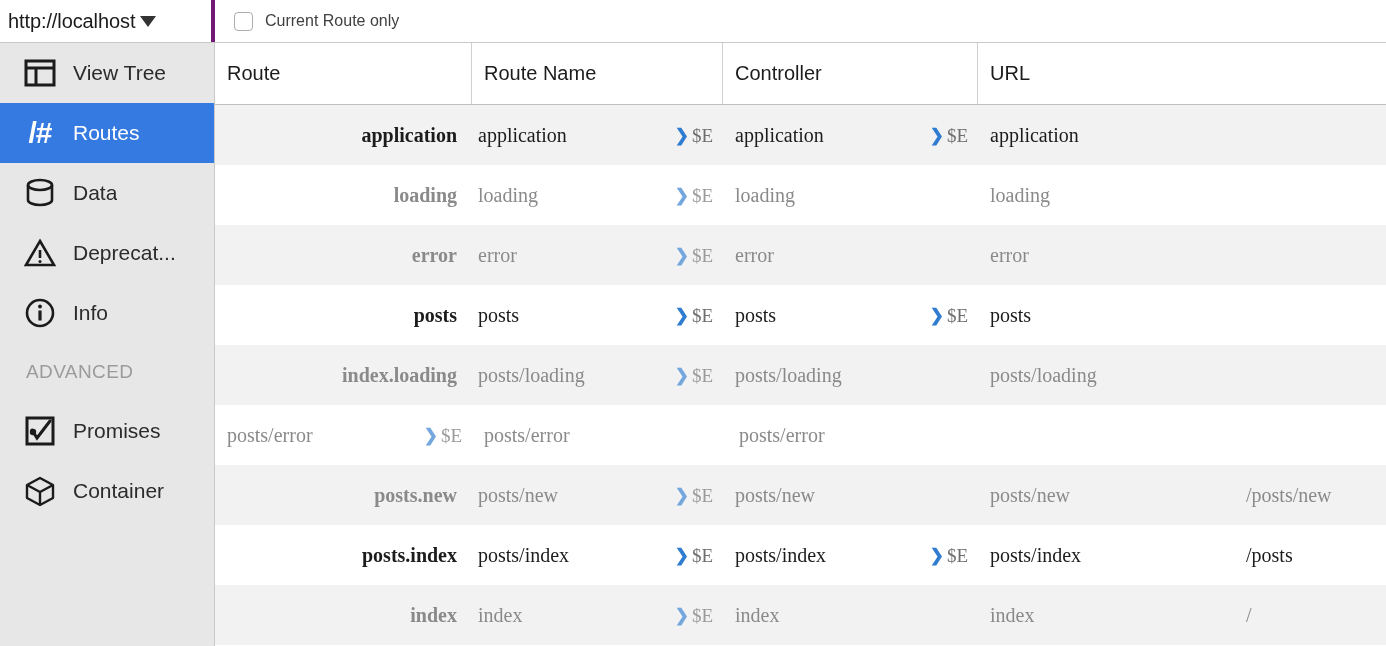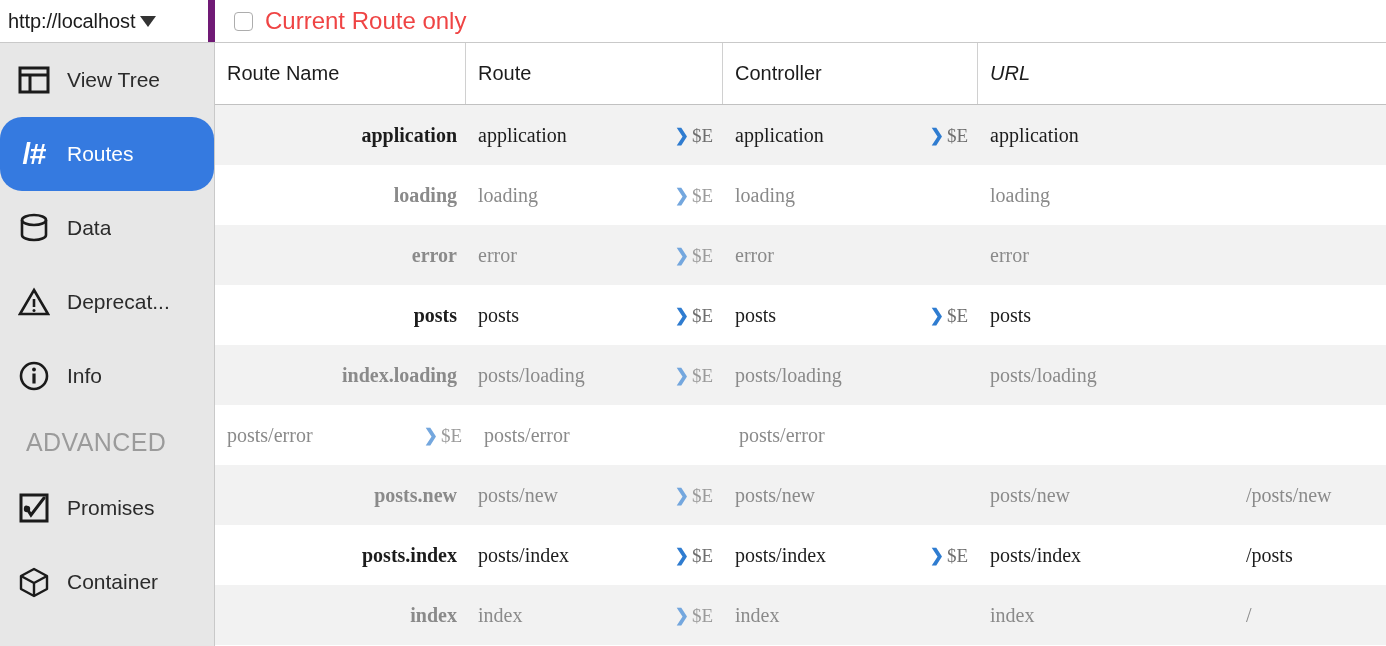--- a/index.html
+++ b/index.html
@@ -24,21 +24,21 @@
     align-items: stretch;
     background: #ffffff;
     border-bottom: 1px solid #c9c9c9;
   }
   .app-picker {
     width: 215px;
     flex: 0 0 215px;
     display: flex;
     align-items: center;
     padding: 0 8px 0 8px;
-    border-right: 7px solid #701a75;
+    border-right: 4px solid #701a75;
     cursor: pointer;
     background: #ffffff;
     text-align: center;
   }
   .app-picker-label {
     font-size: 20px;
     color: #1b1b1b;
     white-space: nowrap;
     letter-spacing: -0.1px;
   }
@@ -58,22 +58,22 @@
   }
   .cb {
     width: 19px; height: 19px;
     border: 1.5px solid #adadad;
     border-radius: 4px;
     background: #fff;
     flex: 0 0 auto;
     cursor: pointer;
   }
   .filter-label {
-    font-size: 24px;
-    color: #ef4444;
+    font-size: 16px;
+    color: #404040;
     margin-left: 12px;
     cursor: pointer;
     white-space: nowrap;
   }
 
   
   .body {
     flex: 1 1 auto;
     display: flex;
     min-height: 0;
@@ -81,27 +81,26 @@
 
   
   .sidebar {
     width: 215px;
     flex: 0 0 215px;
     background: #e7e7e7;
     border-right: 1px solid #c9c9c9;
     overflow: hidden;
   }
   .nav-item {
-    height: 74px;
-    display: flex;
-    align-items: center;
-    padding-left: 16px;
+    height: 60px;
+    display: flex;
+    align-items: center;
+    padding-left: 22px;
     cursor: pointer;
     color: #2b2b2b;
-    border-radius: 22px;
   }
   .nav-item.active {
     background: #357ae0;
     color: #ffffff;
   }
   .nav-icon {
     width: 36px; height: 36px;
     flex: 0 0 36px;
     display: flex;
     align-items: center;
@@ -120,21 +119,21 @@
     font-weight: bold;
     line-height: 1;
     font-family: "Liberation Sans", sans-serif;
     letter-spacing: -1px;
   }
   .nav-section {
     height: 58px;
     display: flex;
     align-items: center;
     padding-left: 26px;
-    font-size: 25px;
+    font-size: 19px;
     color: #9b9b9b;
     letter-spacing: 0.4px;
   }
 
   
   .table-wrap {
     flex: 1 1 auto;
     min-width: 0;
     overflow: hidden;
     background: #ffffff;
@@ -151,21 +150,21 @@
     align-items: center;
     padding-left: 12px;
     font-size: 20px;
     color: #1c1c1c;
     border-right: 1px solid #d0d0d0;
     flex: 0 0 auto;
     overflow: hidden;
     white-space: nowrap;
     cursor: pointer;
   }
-  .th:last-child { border-right: none; font-style: italic; }
+  .th:last-child { border-right: none; }
 
   .col-name { width: 251px; }
   .col-route { width: 257px; }
   .col-ctrl { width: 255px; }
   .col-tmpl { width: 254px; }
   .col-url { width: 154px; }
 
   .row {
     display: flex;
     height: 60px;
@@ -310,22 +309,22 @@
               <path d="M3 10 L16 17 L29 10 M16 17 L16 30" fill="none" stroke="#1b1b1b" stroke-width="2.4" stroke-linejoin="round"></path>
             </svg>
         </span>
         <span class="nav-label">Container</span>
       </div>
 
     </div>
 
     <div class="table-wrap">
       <div class="thead">
+        <div class="th col-route">Route</div>
         <div class="th col-name">Route Name</div>
-        <div class="th col-route">Route</div>
         <div class="th col-ctrl">Controller</div>
         <div class="th col-url">URL</div>
       </div>
       <div id="tbody">
           <div class="row alt">
             <div class="td name col-name active-txt" style="padding-left: 0px;">application</div>
             <div class="td val col-route active-txt">
               <span>application</span>
               <span class="send-btn">
                 <span class="send-chev">❯</span>

